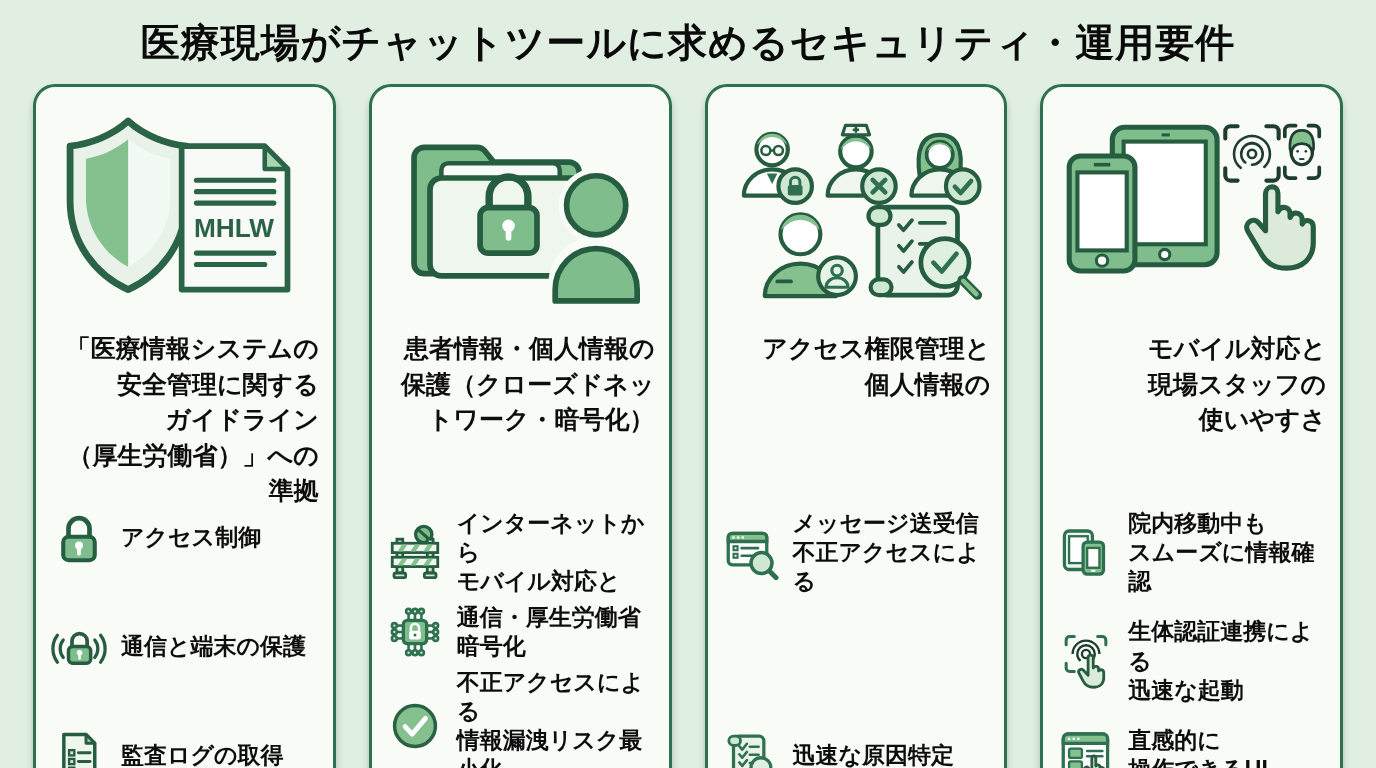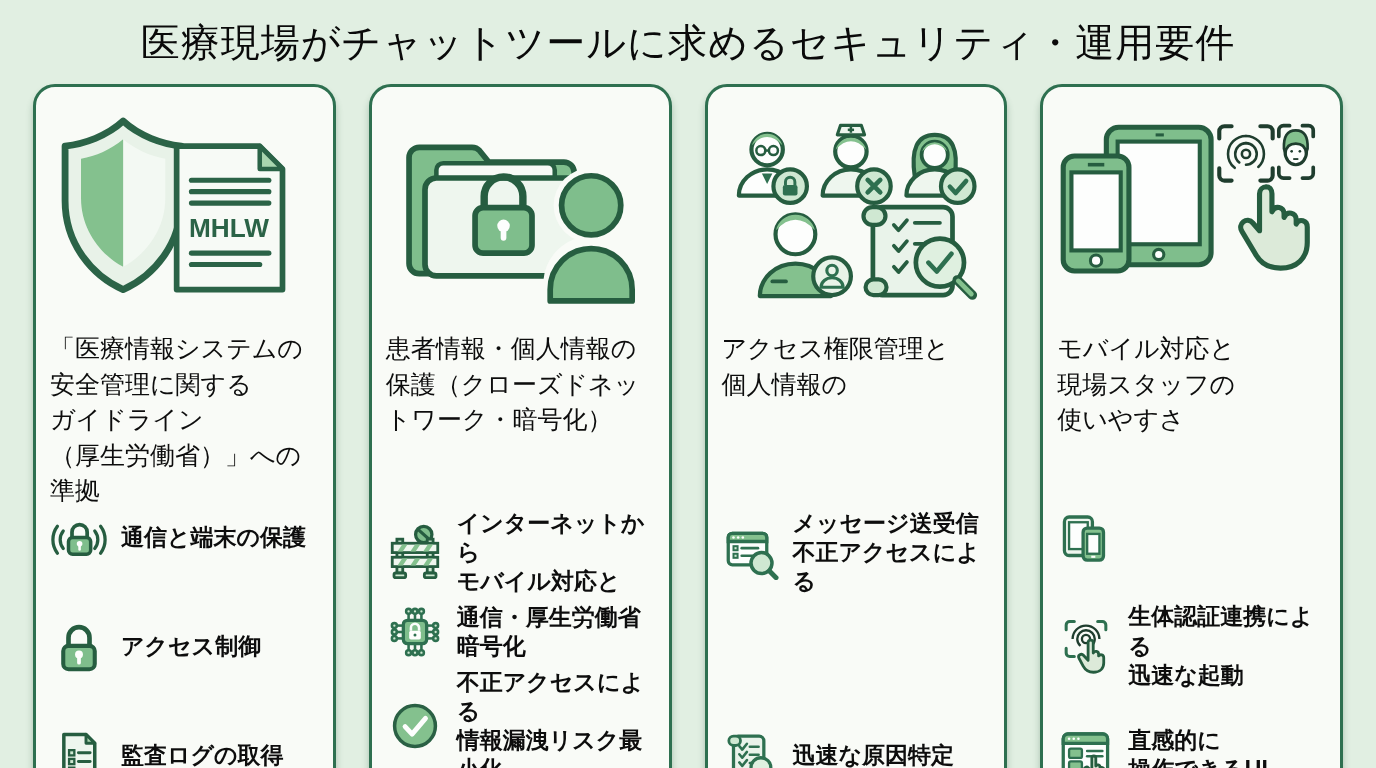--- a/index.html
+++ b/index.html
@@ -7,21 +7,21 @@
     width:1376px;height:768px;
     background:#e1efe2;
     font-family:"Liberation Sans","DejaVu Sans",sans-serif;
     color:#0c0c0c;
     overflow:hidden;
   }
   .page-title{
     margin:16px 0 14px;
     text-align:center;
     font-size:39px;
-    font-weight:400;
+    font-weight:700;
     letter-spacing:1px;
     color:#0a0a0a;
   }
   .cards{
     display:grid;
     grid-template-columns:repeat(4,1fr);
     gap:33px;
     padding:0 33px;
     height:646px;
     box-sizing:border-box;
@@ -34,28 +34,29 @@
     display:flex;
     flex-direction:column;
     padding:14px 12px 26px;
     box-sizing:border-box;
     min-width:0;
   }
   .hero{
     height:216px;
     display:flex;
     align-items:center;
+    justify-content:center;
   }
   .hero svg{max-width:96%;max-height:100%;}
   .card-title{
     margin:14px 2px 0;
     font-size:25px;
-    font-weight:400;
+    font-weight:700;
     line-height:1.42;
-    text-align:left;
+    text-align:right;
     white-space:pre-line;
     color:#0d0d0d;
   }
   .items{
     margin-top:auto;
     min-height:276px;
     display:flex;
     flex-direction:column;
     justify-content:space-between;
     padding:0 2px;
@@ -110,44 +111,44 @@
       </svg>
     </div>
     <h2 class="card-title">「医療情報システムの
 安全管理に関する
 ガイドライン
 （厚生労働省）」への準拠</h2>
     <div class="items">
       <div class="item">
         <span class="icon-box">
           <svg viewBox="0 0 48 48">
+            <path d="M15 23 v-7 a9 9 0 0 1 18 0 v7" fill="none" stroke="#265d40" stroke-width="4"></path>
+            <rect x="10.5" y="23" width="27" height="20" rx="4.5" fill="#7fbe8c" stroke="#265d40" stroke-width="3.5"></rect>
+            <circle cx="24" cy="30.5" r="3.4" fill="#fdfefd"></circle>
+            <rect x="22.4" y="31.5" width="3.2" height="7.5" rx="1.6" fill="#fdfefd"></rect>
+          </svg>
+        </span>
+        <span class="item-label">アクセス制御</span>
+      </div>
+      <div class="item">
+        <span class="icon-box">
+          <svg viewBox="0 0 48 48">
             <g fill="none" stroke="#265d40" stroke-width="2.8" stroke-linecap="round">
               <path d="M10.5 18 a12 12 0 0 0 0 15"></path>
               <path d="M5.5 14 a19 19 0 0 0 0 23"></path>
               <path d="M37.5 18 a12 12 0 0 1 0 15"></path>
               <path d="M42.5 14 a19 19 0 0 1 0 23"></path>
             </g>
             <path d="M18 23.5 v-4.5 a6.5 6.5 0 0 1 13 0 v4.5" fill="none" stroke="#265d40" stroke-width="3.2"></path>
             <rect x="15" y="23.5" width="19" height="14.5" rx="3.5" fill="#7fbe8c" stroke="#265d40" stroke-width="3"></rect>
             <circle cx="24.5" cy="29" r="2.4" fill="#fdfefd"></circle>
             <rect x="23.4" y="29.8" width="2.2" height="5.2" rx="1.1" fill="#fdfefd"></rect>
           </svg>
         </span>
         <span class="item-label">通信と端末の保護</span>
-      </div>
-      <div class="item">
-        <span class="icon-box">
-          <svg viewBox="0 0 48 48">
-            <path d="M15 23 v-7 a9 9 0 0 1 18 0 v7" fill="none" stroke="#265d40" stroke-width="4"></path>
-            <rect x="10.5" y="23" width="27" height="20" rx="4.5" fill="#7fbe8c" stroke="#265d40" stroke-width="3.5"></rect>
-            <circle cx="24" cy="30.5" r="3.4" fill="#fdfefd"></circle>
-            <rect x="22.4" y="31.5" width="3.2" height="7.5" rx="1.6" fill="#fdfefd"></rect>
-          </svg>
-        </span>
-        <span class="item-label">アクセス制御</span>
       </div>
       <div class="item">
         <span class="icon-box">
           <svg viewBox="0 0 48 48">
             <path d="M11 5.5 h19 l7.5 7.5 v29.5 h-26.5 Z" fill="#eef6ee" stroke="#265d40" stroke-width="3" stroke-linejoin="round"></path>
             <path d="M30 5.5 v7.5 h7.5 Z" fill="#a9d5af" stroke="#265d40" stroke-width="2.5" stroke-linejoin="round"></path>
             <g fill="#cfe8d2" stroke="#265d40" stroke-width="2">
               <rect x="15.5" y="19" width="4.5" height="4.5"></rect>
               <rect x="15.5" y="26.5" width="4.5" height="4.5"></rect>
               <rect x="15.5" y="34" width="4.5" height="4.5"></rect>
@@ -415,20 +416,22 @@
       <div class="item">
         <span class="icon-box">
           <svg viewBox="0 0 48 48">
             <rect x="5.5" y="6" width="24" height="33" rx="4" fill="#eef6ee" stroke="#2e7050" stroke-width="2.8"></rect>
             <rect x="9.5" y="10.5" width="16" height="23" fill="#fdfefd" stroke="#2e7050" stroke-width="2"></rect>
             <rect x="21.5" y="15.5" width="17.5" height="27.5" rx="3.5" fill="#84c18e" stroke="#2e7050" stroke-width="2.8"></rect>
             <rect x="25" y="20.5" width="10.5" height="17" fill="#fdfefd" stroke="#2e7050" stroke-width="2"></rect>
             <rect x="28.5" y="39.2" width="3.5" height="1.8" fill="#fdfefd"></rect>
           </svg>
         </span>
+        <span class="item-label">院内移動中も
+スムーズに情報確認</span>
       </div>
       <div class="item">
         <span class="icon-box">
           <svg viewBox="0 0 48 48">
             <g fill="none" stroke="#2e7050" stroke-width="2.6" stroke-linecap="round">
               <path d="M7 10 v-4 a3 3 0 0 1 3 -3 h4"></path>
               <path d="M34 3 h4 a3 3 0 0 1 3 3 v4"></path>
               <path d="M14 33 h-4 a3 3 0 0 1 -3 -3 v-4"></path>
             </g>
             <g fill="none" stroke="#1f3d2e" stroke-width="2">

